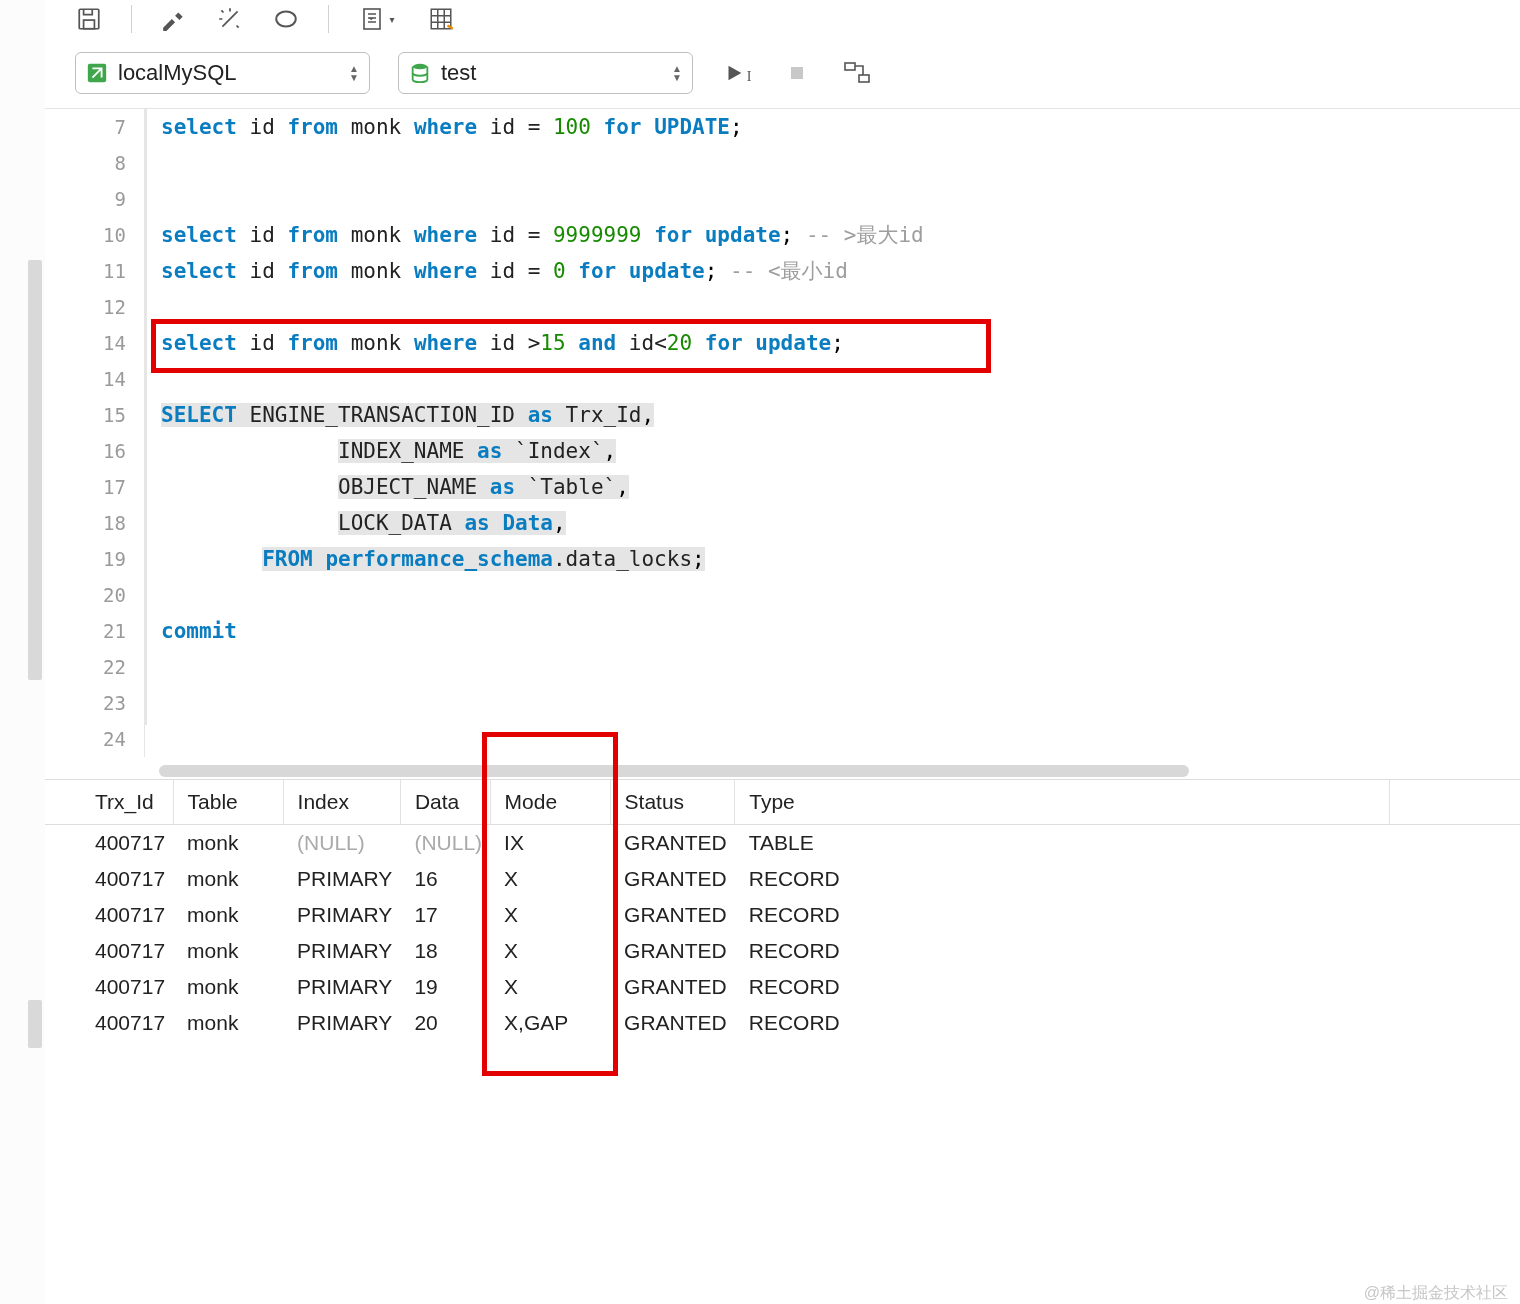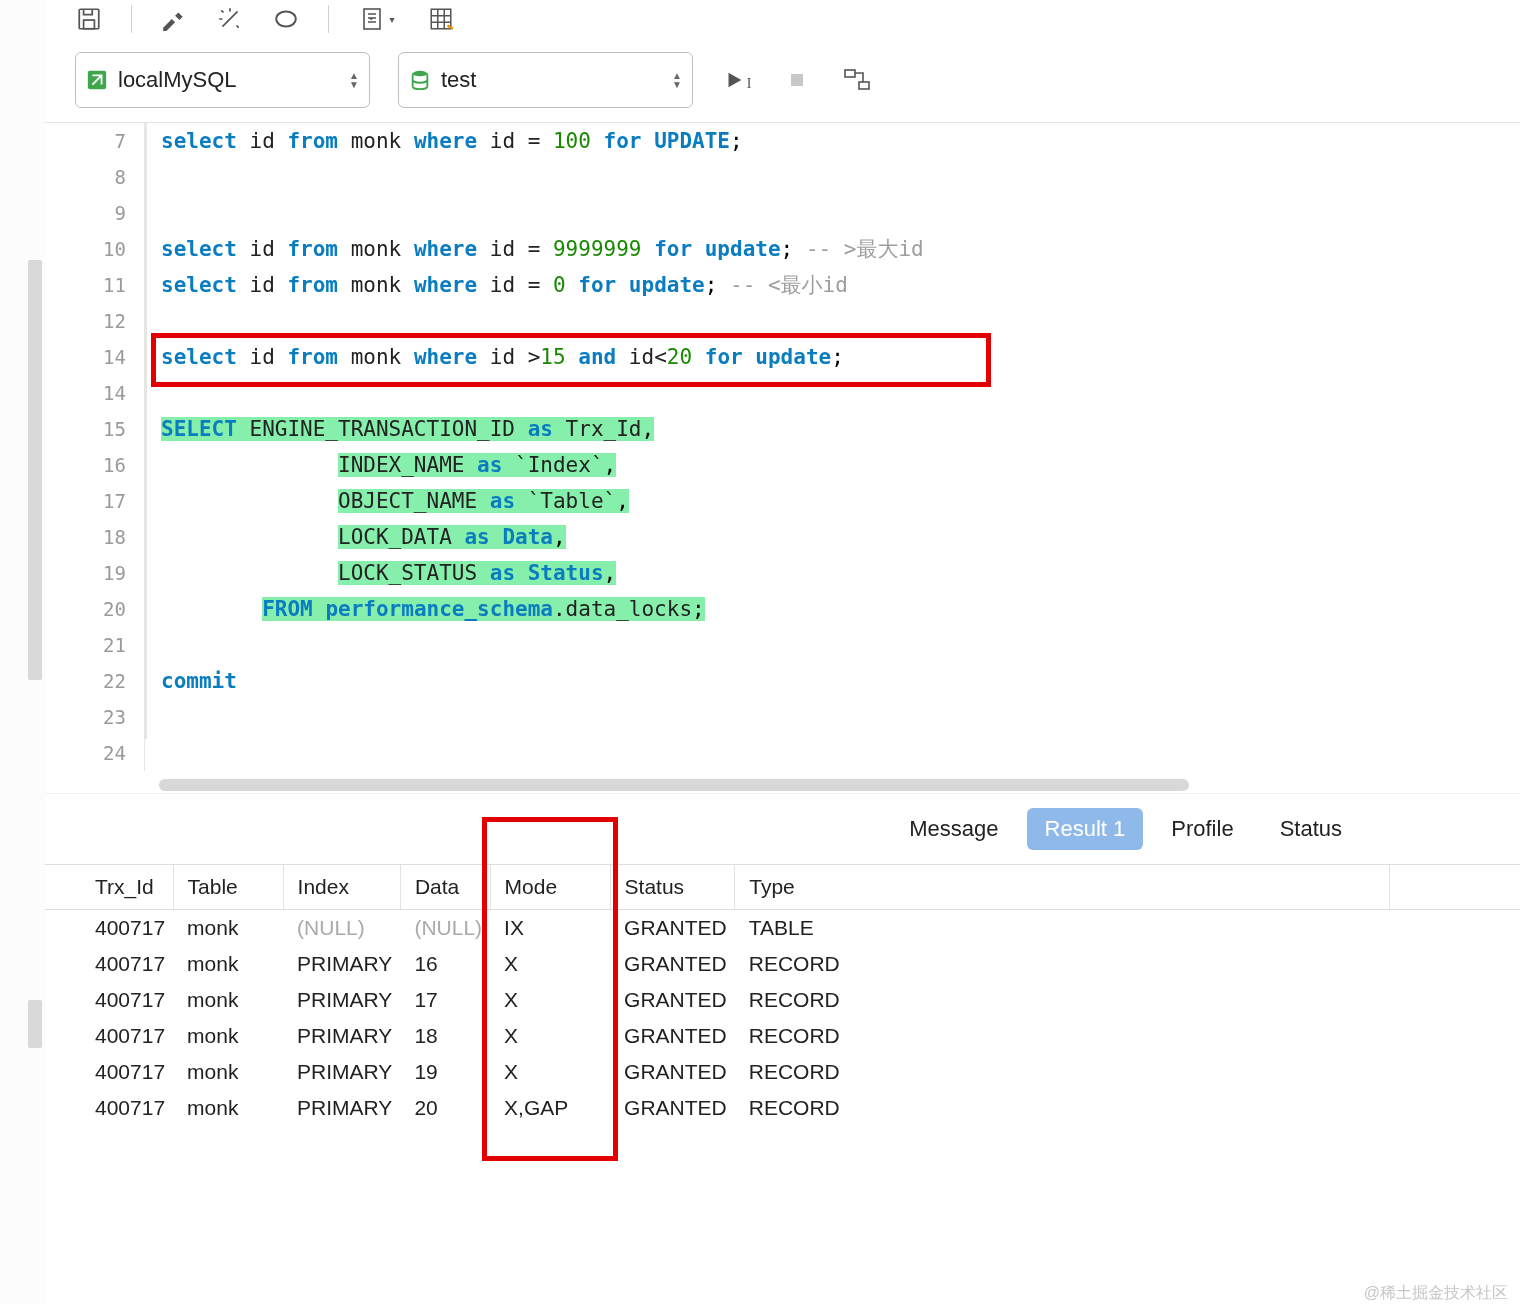--- a/index.html
+++ b/index.html
@@ -11,41 +11,41 @@
   
   .main { position: absolute; left: 45px; top: 0; right: 0; bottom: 0; display: flex; flex-direction: column; }
   
   
   .toolbar1 { display: flex; align-items: center; gap: 28px; padding: 4px 30px 10px 30px; height: 44px; }
   .tb-ico { width: 28px; height: 28px; display: flex; align-items: center; justify-content: center; color: #4a4a4a; }
   .tb-sep { width: 1px; height: 28px; background: #d0d0d0; }
   
   
   .toolbar2 { display: flex; align-items: center; gap: 28px; padding: 8px 30px 14px 30px; }
-  .combo { display: flex; align-items: center; gap: 10px; border: 1px solid #bfbfbf; border-radius: 6px; padding: 6px 10px 6px 10px; background: #fff; height: 56px; }
+  .combo { display: flex; align-items: center; gap: 10px; border: 1px solid #bfbfbf; border-radius: 6px; padding: 6px 10px 6px 10px; background: #fff; height: 42px; }
   .combo .ico { width: 22px; height: 22px; display: flex; align-items: center; justify-content: center; }
   .combo .txt { font-size: 22px; color: #222; flex: 1; }
   .combo .arrows { display: flex; flex-direction: column; font-size: 10px; color: #666; line-height: 9px; }
   .combo1 { width: 295px; }
   .combo2 { width: 295px; }
   .run-btn, .stop-btn, .plan-btn { width: 32px; height: 28px; display:flex; align-items:center; justify-content:center; }
   
   
   .editor-wrap { position: relative; border-top: 1px solid #e4e4e4; }
   .editor { display: flex; font-family: "SF Mono", Menlo, Consolas, monospace; font-size: 21px; line-height: 36px; }
   .gutter { width: 100px; text-align: right; color: #9a9a9a; padding-right: 18px; user-select: none; border-right: 1px solid #e6e6e6; font-size:19px;}
   .gutter .ln { height: 36px; }
   .code { flex: 1; padding-left: 16px; position: relative; }
   .code-line { height: 36px; white-space: pre; position: relative; }
   .kw { color: #0a7cc0; font-weight: 600; }
   .num { color: #178a00; font-weight: 500; }
   .cmt { color: #9e9e9e; }
   .punc { color: #000; }
   .plain { color: #222; }
-  .sel-span { background: #86efac; }
+  .sel-span { background: #e5e5e5; }
   
   .highlight-box { position: absolute; border: 5px solid #e30000; pointer-events: none; z-index: 5; }
   
   .hscroll { height: 16px; background: #fff; position: relative; margin-top: 6px; margin-left: 114px; margin-right: 40px;}
   .hscroll .thumb { position: absolute; left: 0; top: 2px; height: 12px; width: 78%; background: #d8d8d8; border-radius: 6px; }
   
   
   .tabsbar { display: flex; justify-content: flex-end; gap: 10px; padding: 14px 160px 14px 0; font-size: 22px; border-top: 1px solid #f0f0f0;}
   .tab { padding: 8px 18px; border-radius: 6px; color: #222; cursor: pointer; }
   .tab.active { background: #8fb9e8; color: #fff; }
@@ -195,38 +195,31 @@
           <div class="code-line"></div>
           <div class="code-line"><span class="kw">select</span><span class="plain"> id </span><span class="kw">from</span><span class="plain"> monk </span><span class="kw">where</span><span class="plain"> id = </span><span class="num">9999999</span><span class="plain"> </span><span class="kw">for</span><span class="plain"> </span><span class="kw">update</span><span class="punc">;</span><span class="plain"> </span><span class="cmt">-- &gt;最大id</span></div>
           <div class="code-line"><span class="kw">select</span><span class="plain"> id </span><span class="kw">from</span><span class="plain"> monk </span><span class="kw">where</span><span class="plain"> id = </span><span class="num">0</span><span class="plain"> </span><span class="kw">for</span><span class="plain"> </span><span class="kw">update</span><span class="punc">;</span><span class="plain"> </span><span class="cmt">-- &lt;最小id</span></div>
           <div class="code-line"></div>
           <div class="code-line"><span class="kw">select</span><span class="plain"> id </span><span class="kw">from</span><span class="plain"> monk </span><span class="kw">where</span><span class="plain"> id &gt;</span><span class="num">15</span><span class="plain"> </span><span class="kw">and</span><span class="plain"> id&lt;</span><span class="num">20</span><span class="plain"> </span><span class="kw">for</span><span class="plain"> </span><span class="kw">update</span><span class="punc">;</span></div>
           <div class="code-line"></div>
           <div class="code-line"><span class="sel-span"><span class="kw">SELECT</span><span class="plain"> ENGINE_TRANSACTION_ID </span><span class="kw">as</span><span class="plain"> Trx_Id</span><span class="punc">,</span></span></div>
           <div class="code-line">              <span class="sel-span"><span class="plain">INDEX_NAME </span><span class="kw">as</span><span class="plain"> `Index`</span><span class="punc">,</span></span></div>
           <div class="code-line">              <span class="sel-span"><span class="plain">OBJECT_NAME </span><span class="kw">as</span><span class="plain"> `Table`</span><span class="punc">,</span></span></div>
           <div class="code-line">              <span class="sel-span"><span class="plain">LOCK_DATA </span><span class="kw">as</span><span class="plain"> </span><span class="kw">Data</span><span class="punc">,</span></span></div>
-          <div class="code-line">              <span class="sel-span"><span class="plain">LOCK_STATUS </span><span class="kw">as</span><span class="plain"> </span><span class="kw">Status</span><span class="punc">,</span></span></div>
           <div class="code-line">        <span class="sel-span"><span class="kw">FROM</span><span class="plain"> </span><span class="kw">performance_schema</span><span class="plain">.data_locks</span><span class="punc">;</span></span></div>
           <div class="code-line"></div>
           <div class="code-line"><span class="kw">commit</span></div>
         </div>
     </div>
     <div class="highlight-box" id="line13box" style="top: 210px; left: 106px; width: 840px; height: 54px;"></div>
     <div class="hscroll">
         <div class="thumb"></div>
       </div>
   </div>
 
-  <div class="tabsbar" id="tabsbar">
-      <div class="tab">Message</div>
-      <div class="tab active">Result 1</div>
-      <div class="tab">Profile</div>
-      <div class="tab">Status</div>
-    </div>
 
   <div class="results" style="position:relative">
     <table id="results-table">
         <thead>
           <tr>
             <th class="col-trx">Trx_Id</th>
             <th class="col-table">Table</th>
             <th class="col-index">Index</th>
             <th class="col-data">Data</th>
             <th class="col-mode">Mode</th>

